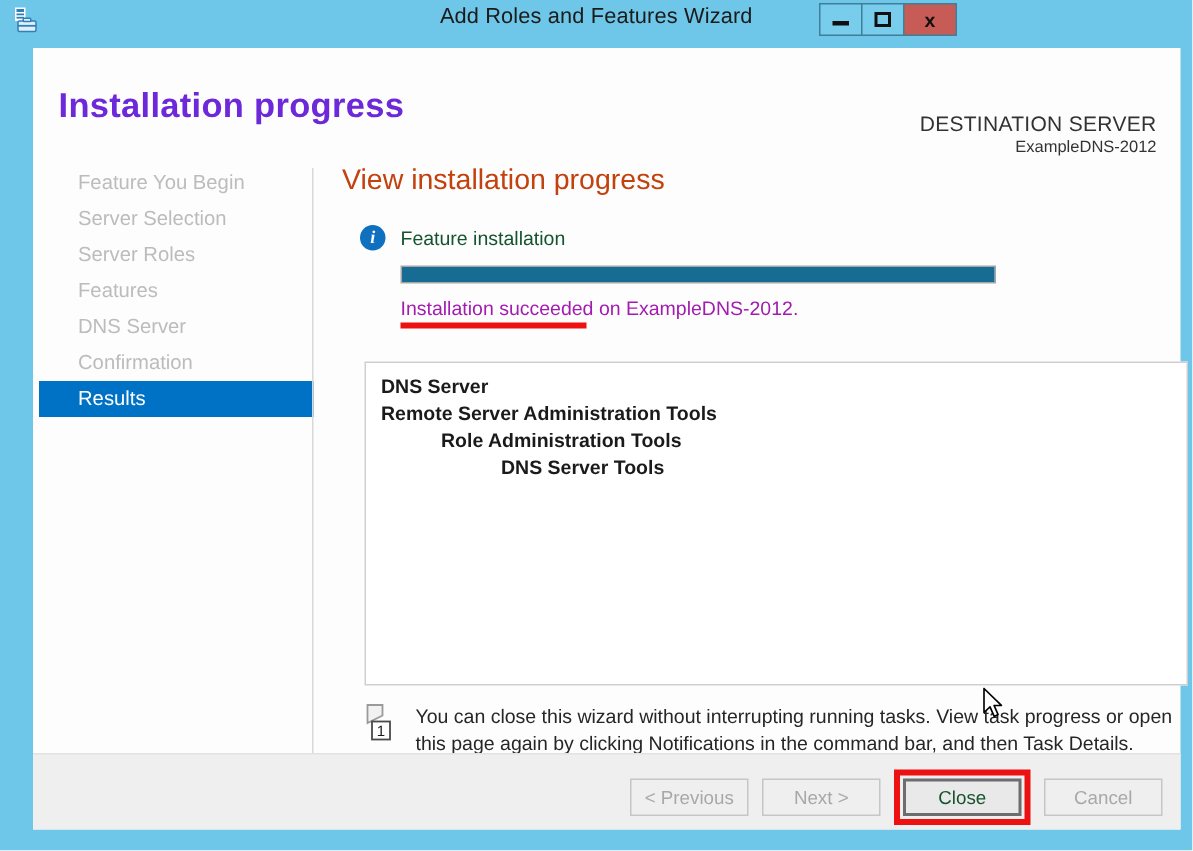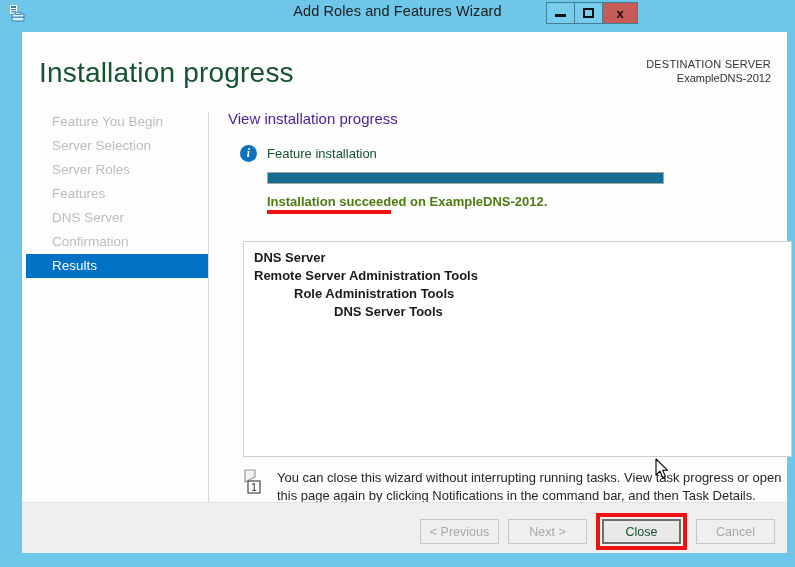--- a/index.html
+++ b/index.html
@@ -86,35 +86,36 @@
     left: 14px; top: 5px;
     width: 765px; height: 521px;
     background: #fdfdfd;
     box-sizing: border-box;
   }
 
   
   .page-title {
     position: absolute;
     left: 17px; top: 25px;
-    font-size: 28px;
-    color: #14532d;
-    font-weight: normal;
+    font-size: 23px;
+    color: #6d28d9;
+    font-weight: bold;
     letter-spacing: .2px;
   }
   .dest-block {
     position: absolute;
     right: 16px; top: 26px;
     text-align: right;
     line-height: 1.25;
   }
   .dest-label {
-    font-size: 11px;
+    font-size: 14px;
     color: #333333;
     letter-spacing: .2px;
+    margin-top: 16px;
   }
   .dest-value {
     font-size: 11px;
     color: #333333;
   }
 
   
   .sidebar {
     position: absolute;
     left: 0px; top: 78px;
@@ -143,22 +144,22 @@
     background: #d8d8d8;
   }
 
   
   .main {
     position: absolute;
     left: 206px; top: 78px;
     width: 545px;
   }
   .section-head {
-    font-size: 15px;
-    color: #4c1d95;
+    font-size: 19px;
+    color: #c2410c;
     margin: 0 0 18px 0;
   }
   .feature-row {
     display: flex;
     align-items: center;
     gap: 10px;
     margin-left: 12px;
     margin-bottom: 10px;
   }
   .info-icon {
@@ -192,22 +193,21 @@
     background: #176c94;
   }
   .status-wrap {
     margin-left: 39px;
     margin-top: 8px;
     position: relative;
     display: inline-block;
   }
   .status-text {
     font-size: 13px;
-    color: #4d7c0f;
-    font-weight: bold;
+    color: #a21caf;
   }
   .red-underline {
     position: absolute;
     left: 0; top: 18px;
     width: 124px; height: 4px;
     background: #ee1111;
   }
 
   
   .listbox {

